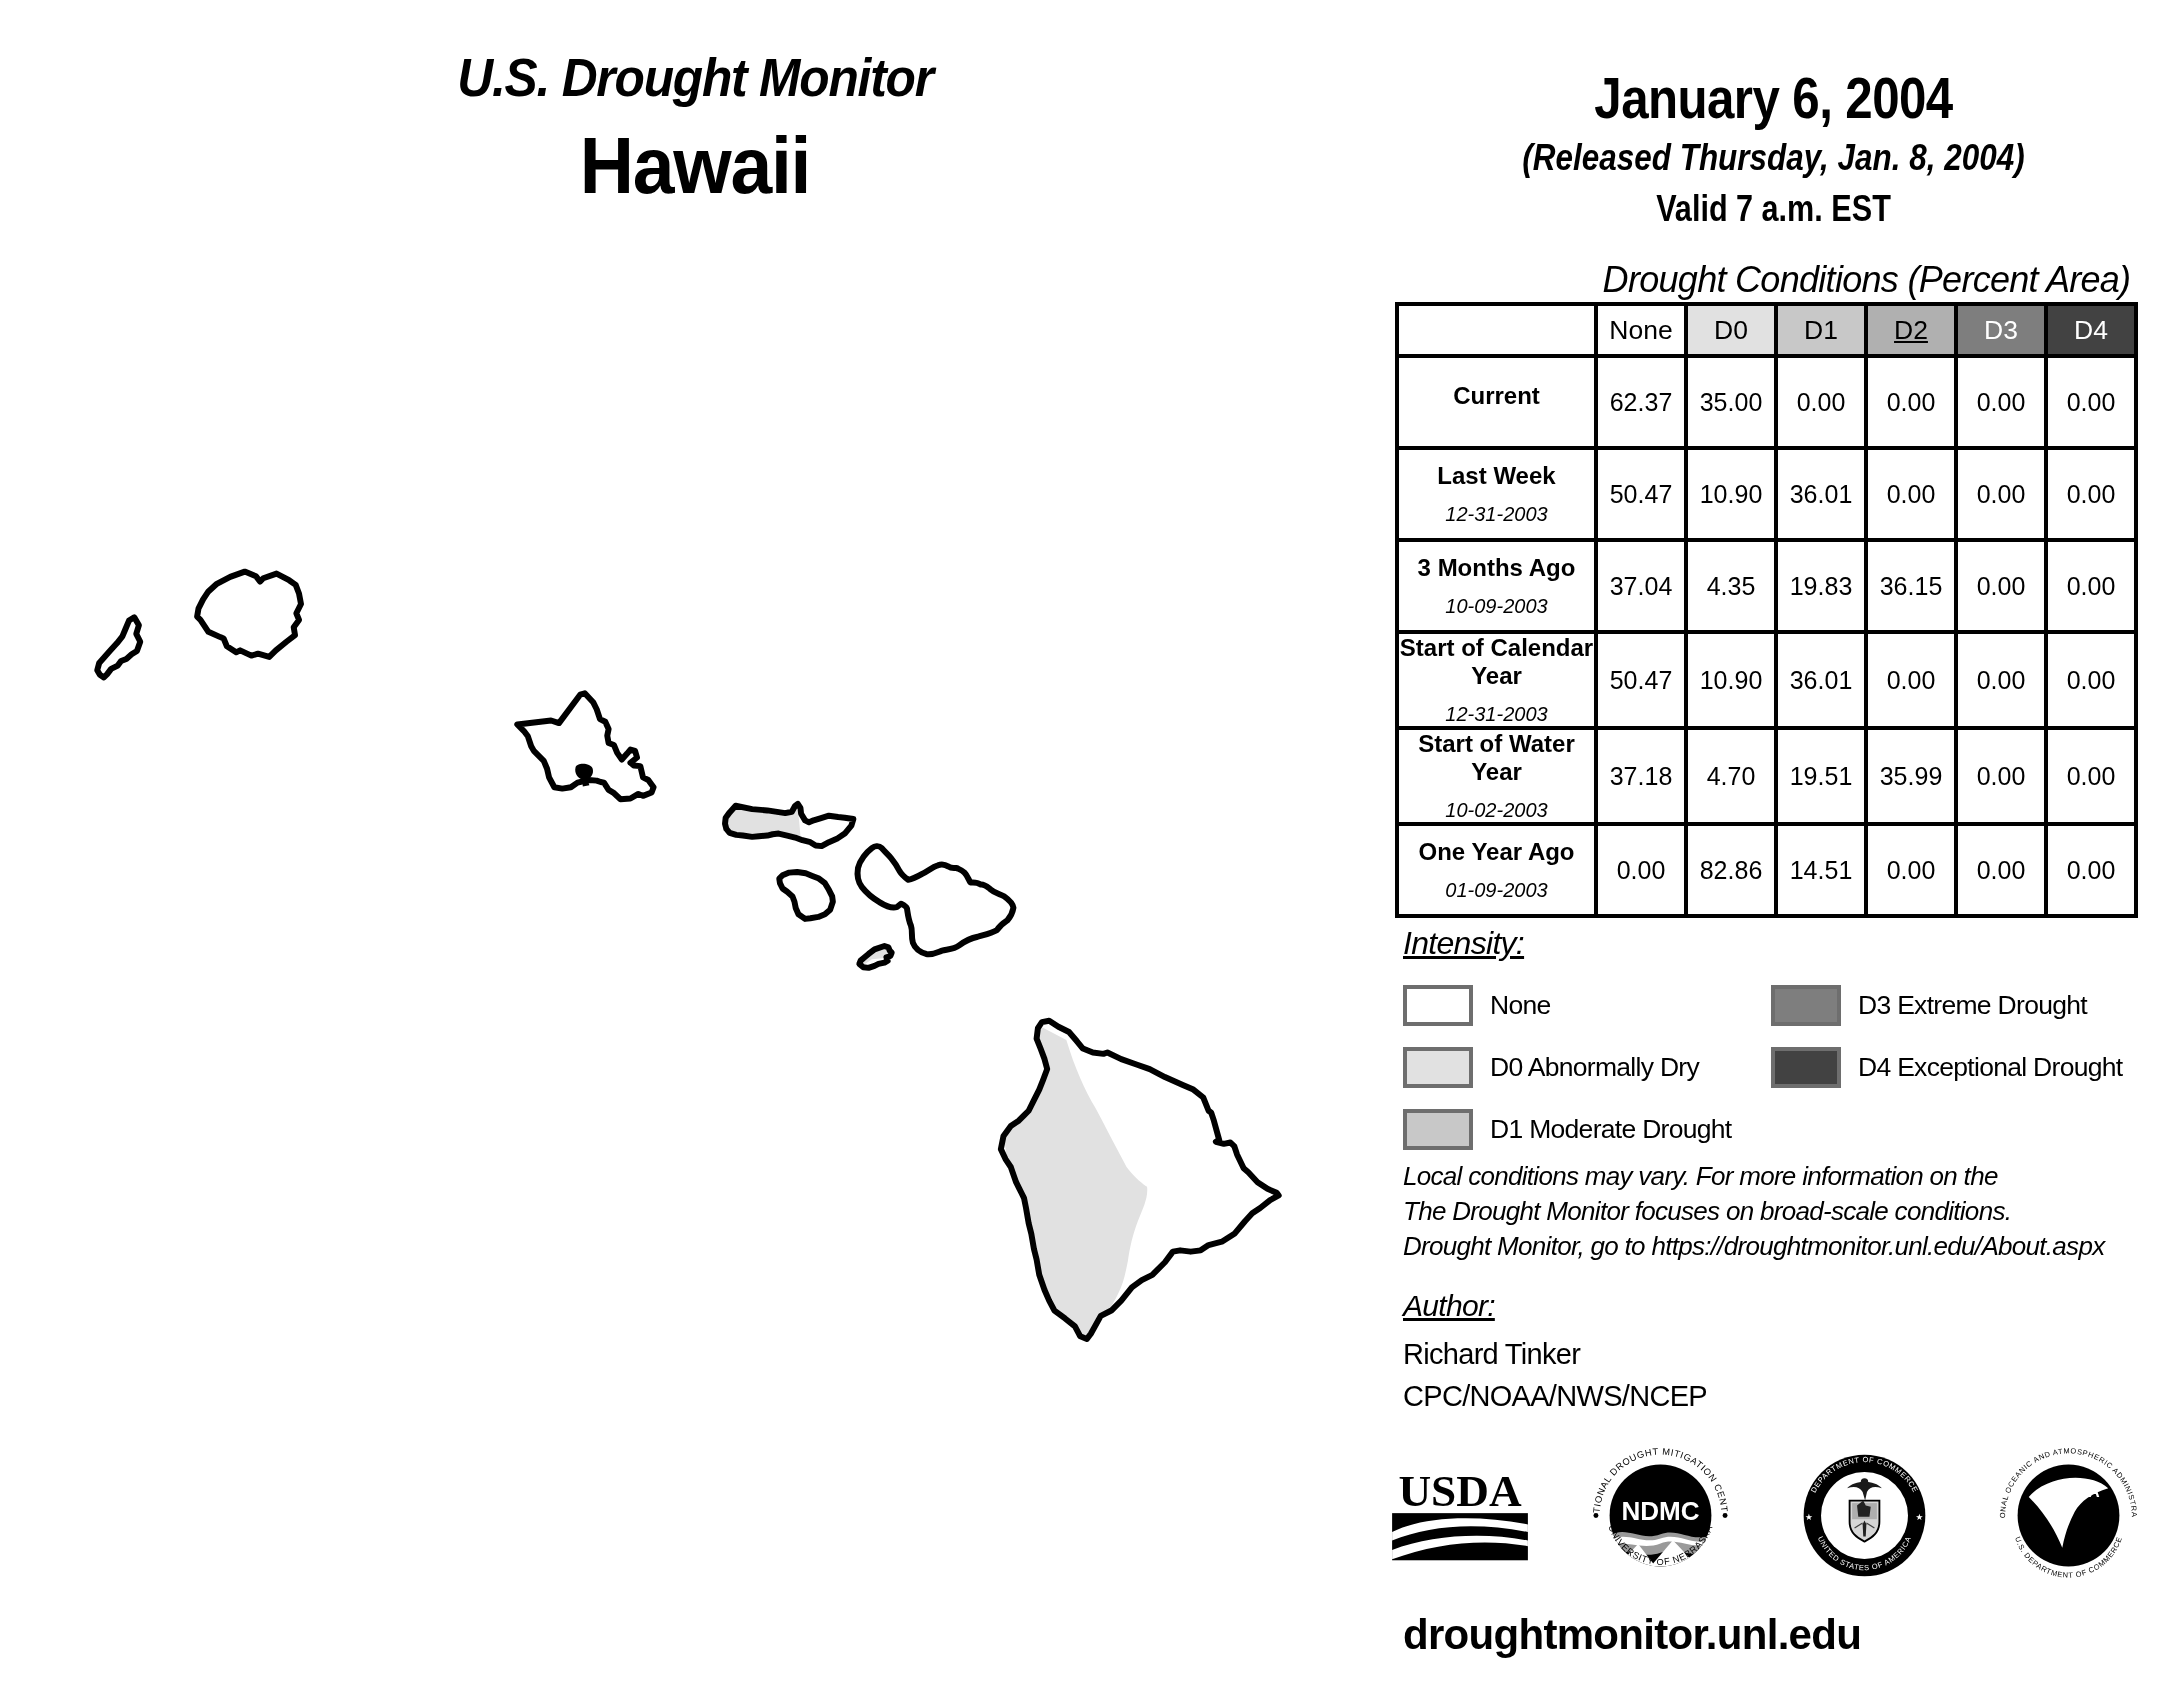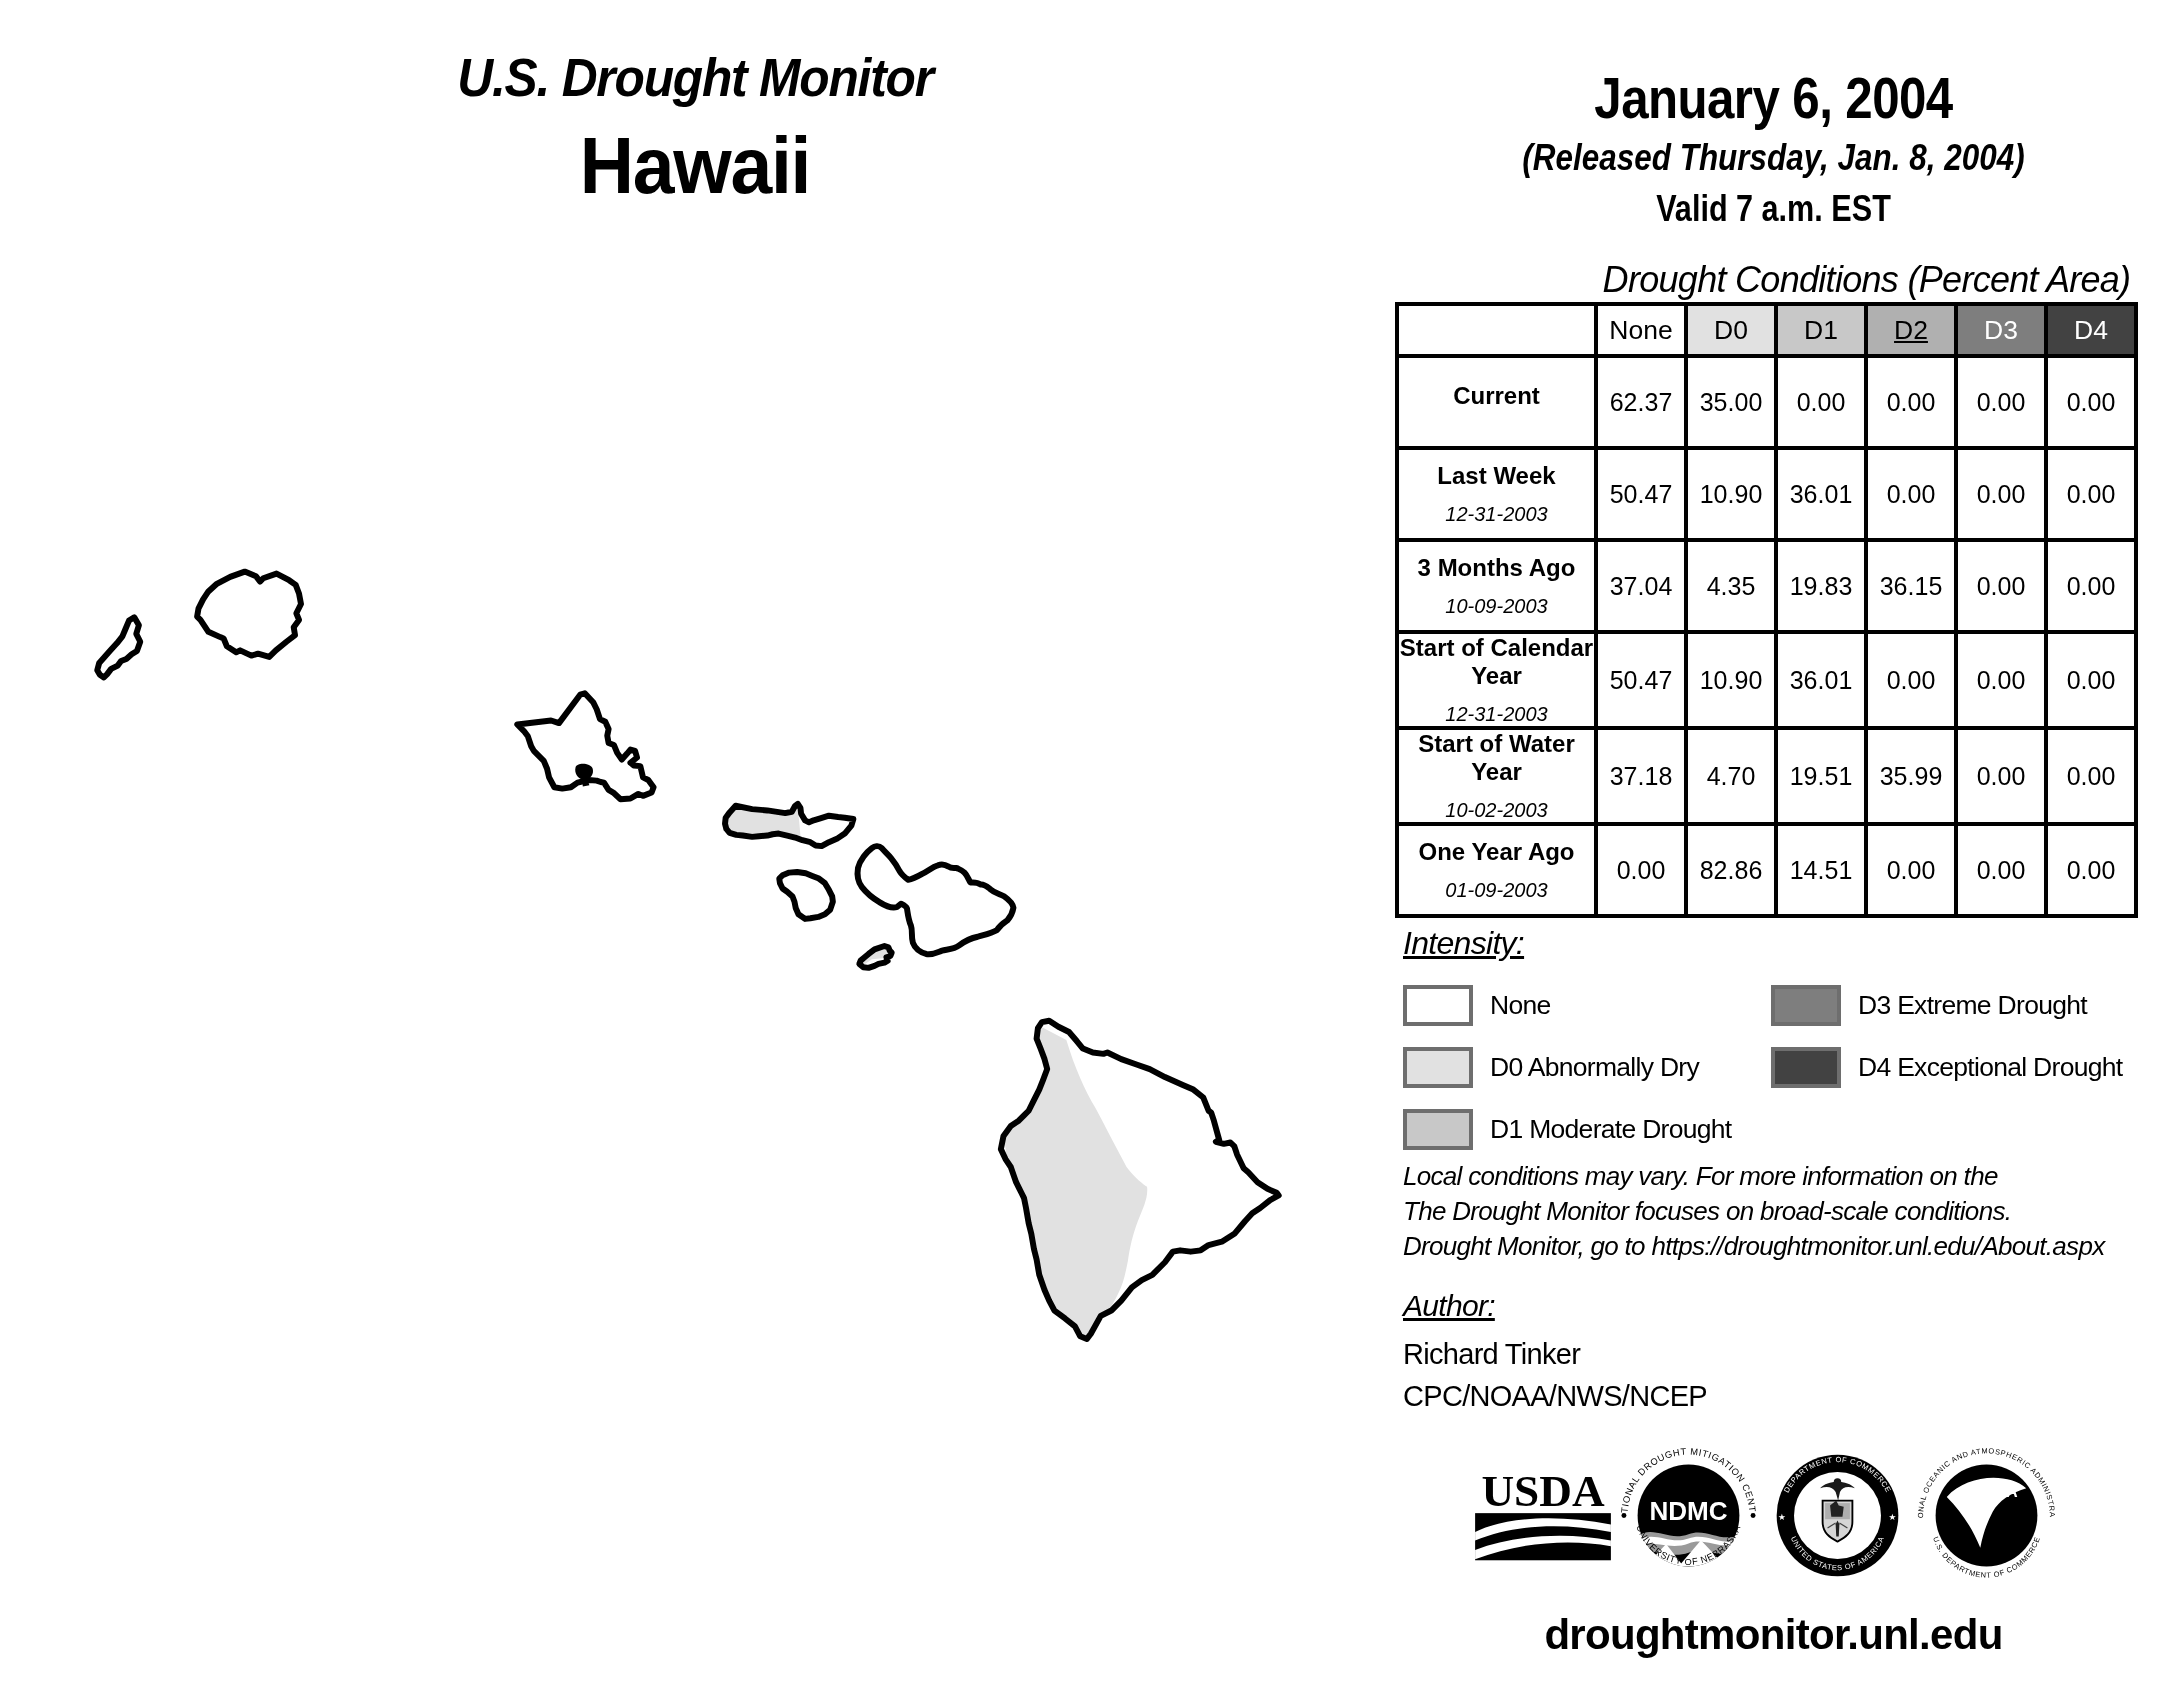--- a/index.html
+++ b/index.html
@@ -59,23 +59,23 @@
   .sw-d4{background:var(--d4);}
   .leg-label{font-size:26.5px;letter-spacing:-0.7px;white-space:nowrap;}
 
   
   .disclaimer{position:absolute;left:1403px;top:1159px;font-size:26px;font-style:italic;letter-spacing:-0.7px;line-height:35px;white-space:nowrap;}
   .author-title{position:absolute;left:1403px;top:1289px;font-size:30px;font-style:italic;text-decoration:underline;letter-spacing:-0.7px;}
   .author-name{position:absolute;left:1403px;top:1338px;font-size:29px;letter-spacing:-0.7px;}
   .author-org{position:absolute;left:1403px;top:1380px;font-size:29px;letter-spacing:-0.7px;}
 
   
-  .logos{position:absolute;left:1389px;top:1436px;width:754px;height:159px;display:flex;align-items:center;justify-content:center;}
+  .logos{position:absolute;left:1389px;top:1436px;width:754px;height:159px;display:flex;align-items:center;justify-content:space-between;}
   .logo{flex:0 0 auto;}
-  .footer{position:absolute;left:1403px;top:1611px;width:741px;text-align:center;font-size:42px;font-weight:bold;letter-spacing:-0.7px;}
+  .footer{position:absolute;left:1403px;top:1611px;width:741px;text-align:left;font-size:42px;font-weight:bold;letter-spacing:-0.7px;}
   .ring-text{font-size:15px;letter-spacing:1px;}
   .ring-text-sm{font-size:12px;letter-spacing:1px;}
 </style>
 </head>
 <body>
 
 <div id="page">
 
   <svg class="map" viewBox="0 0 3300 2550" xmlns="http://www.w3.org/2000/svg">
     <defs>

